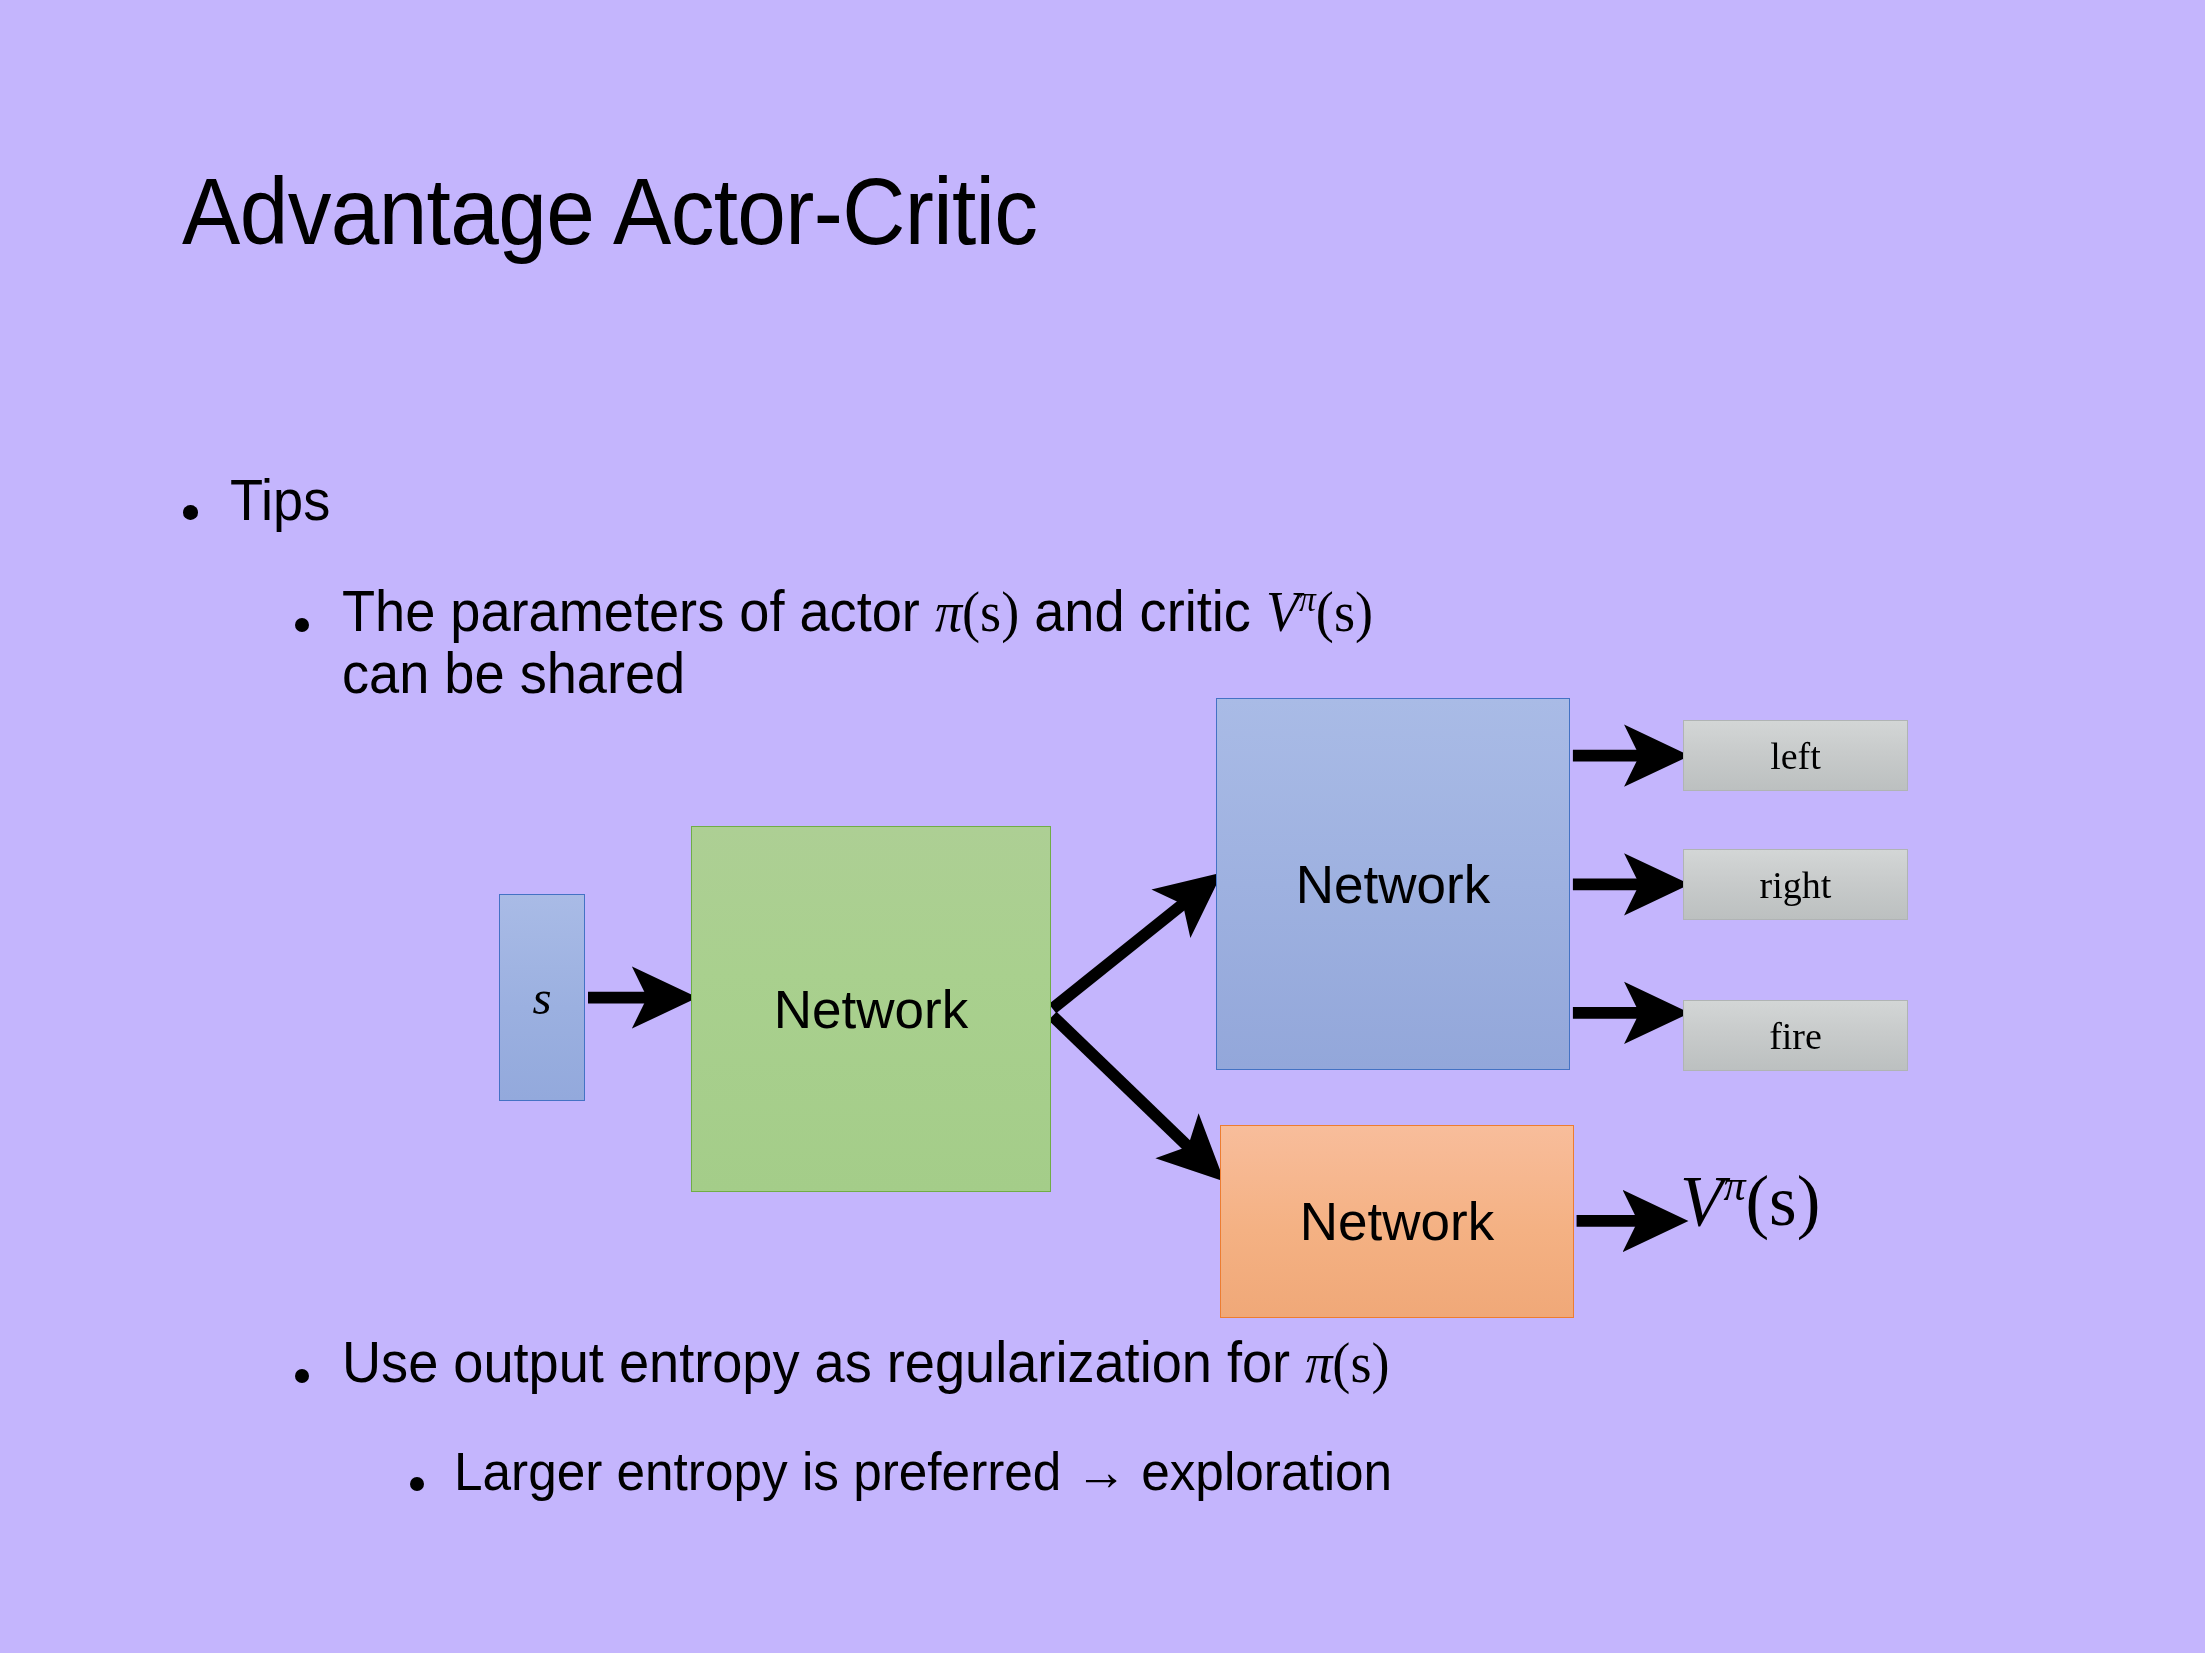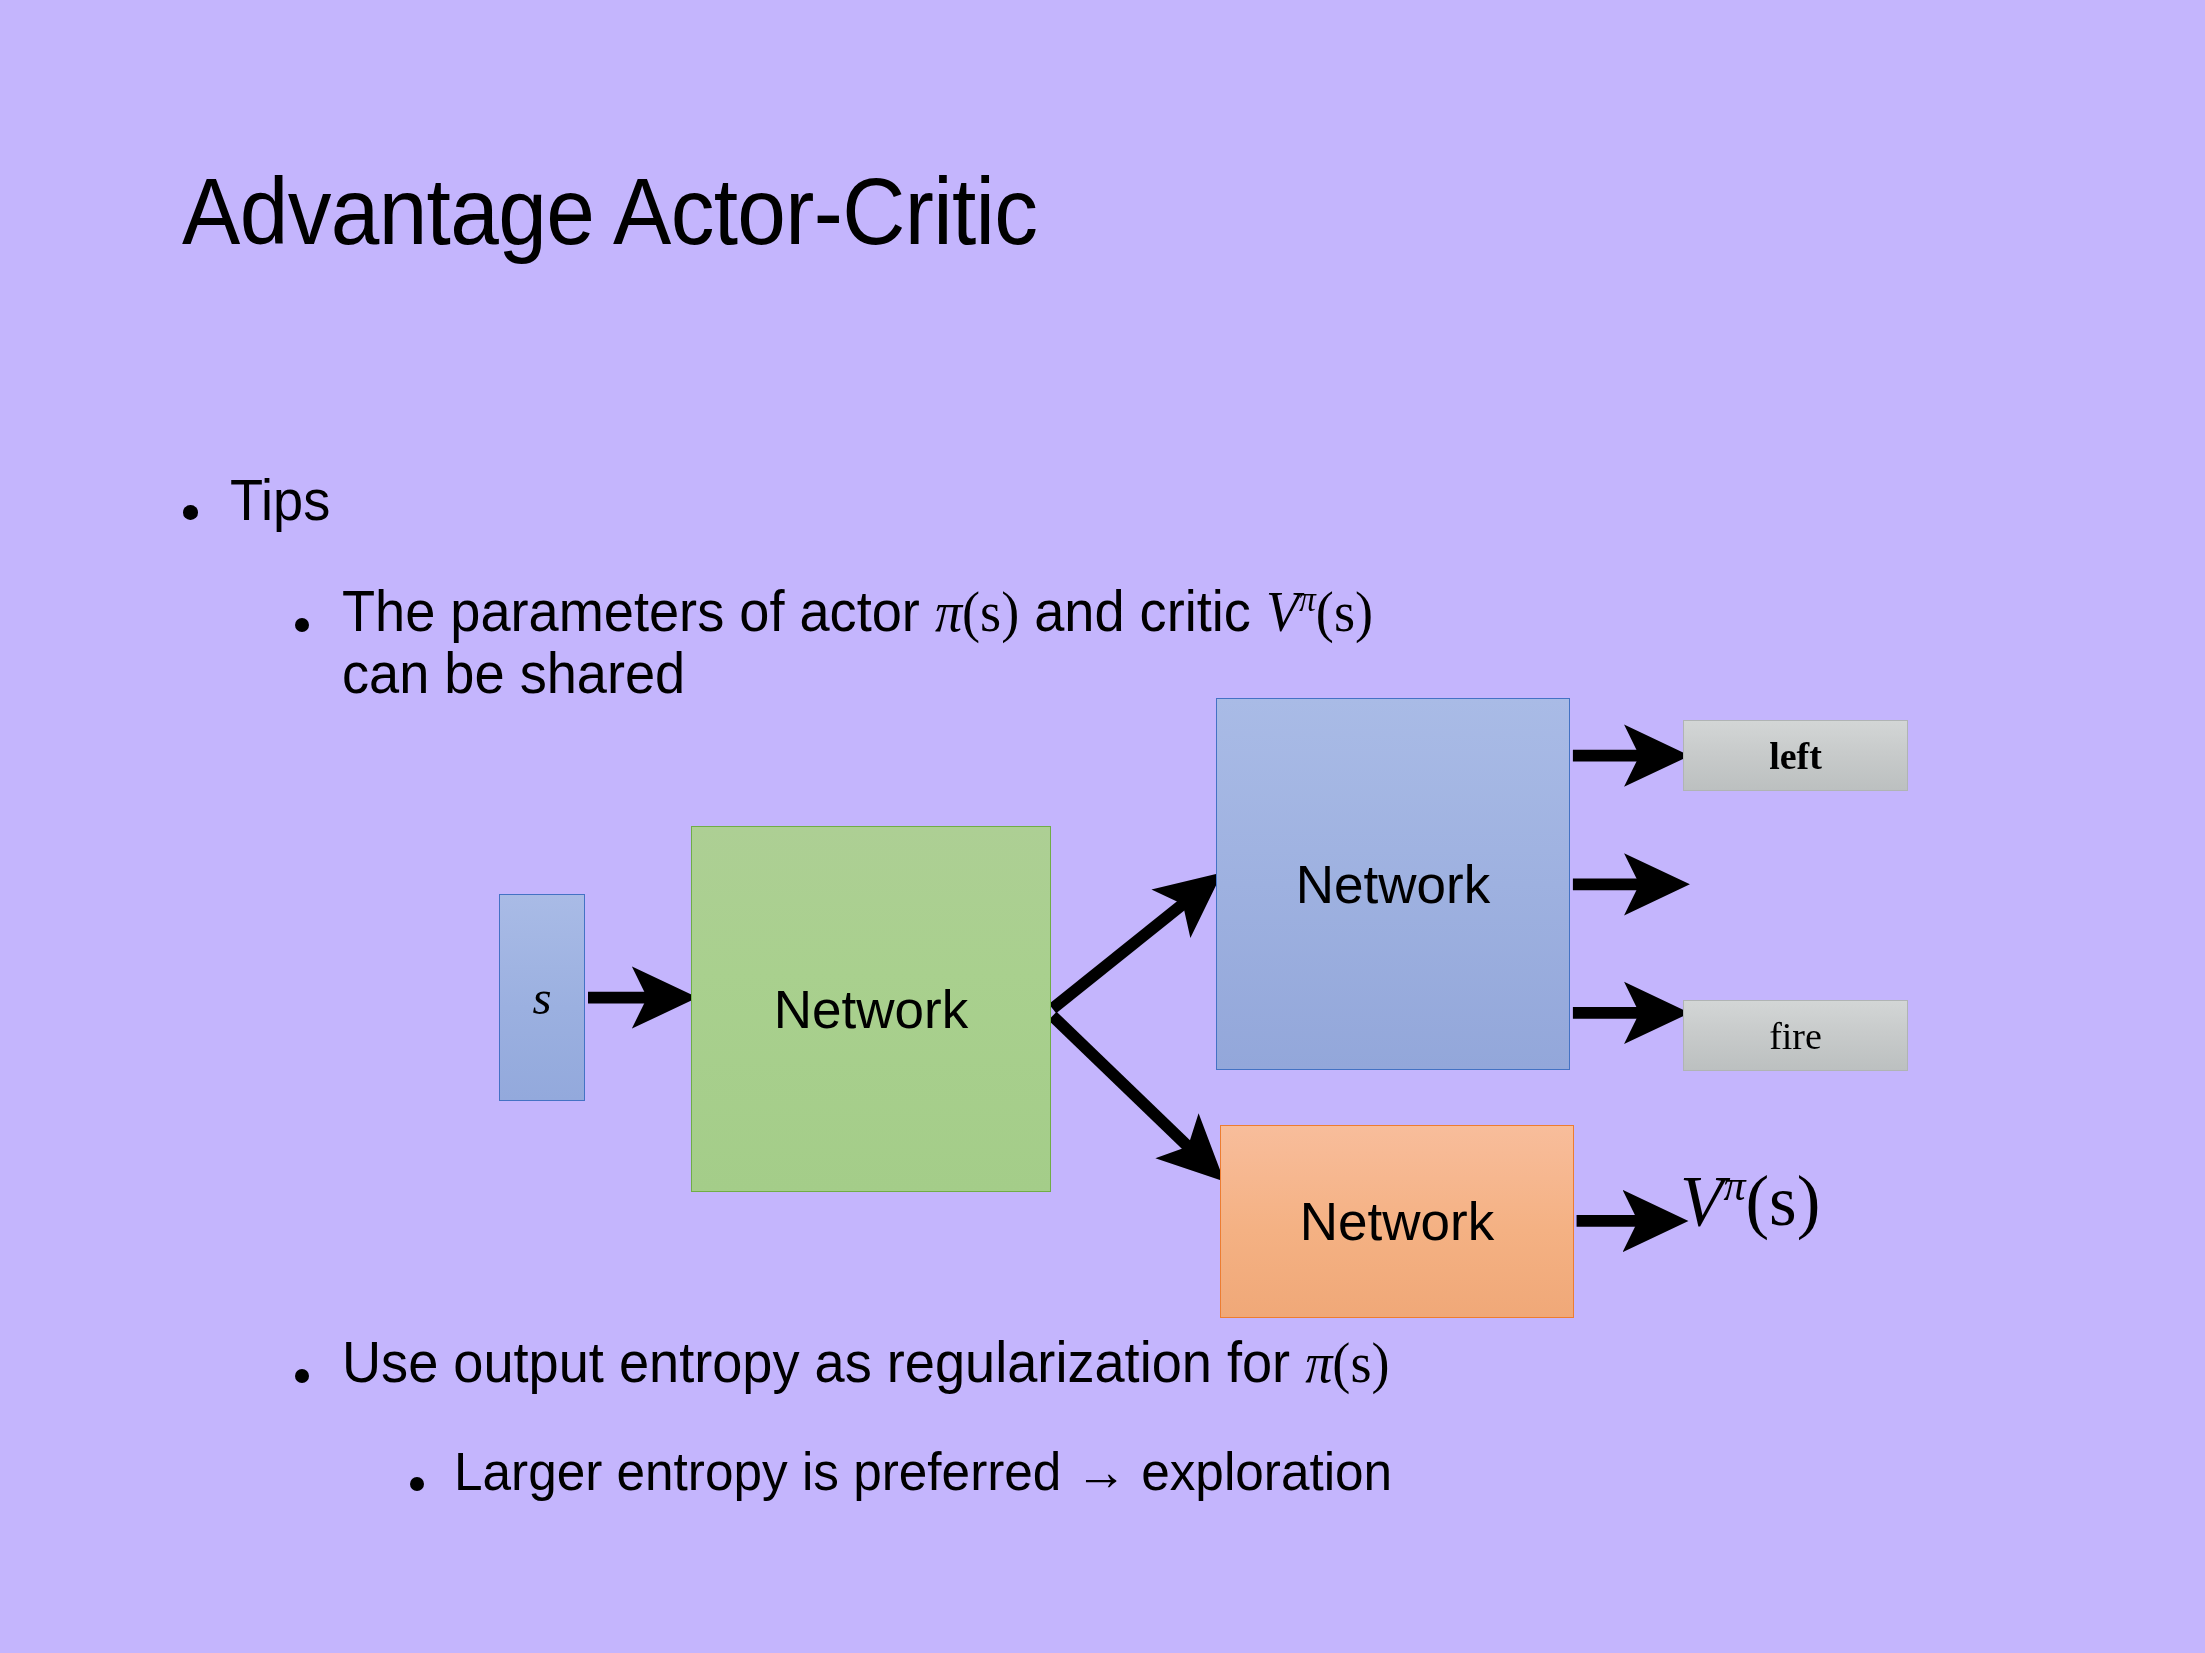--- a/index.html
+++ b/index.html
@@ -121,21 +121,21 @@
     font-size:53px;
   }
 
   .box-gray{
     width:225px;height:71px;
     background:linear-gradient(180deg,#d3d6d6 0%,#c8cbcb 45%,#bcc0c0 100%);
     border:1.5px solid #b0b4b4;
     font-family:"Liberation Serif","DejaVu Serif",serif;
     font-size:38px;
   }
-  .gray-1{left:1683px;top:720px;font-weight:bold;}
+  .gray-1{left:1683px;top:720px;}
   .gray-2{left:1683px;top:849px;}
   .gray-3{left:1683px;top:1000px;}
 
   .vpi-out{
     position:absolute;
     left:1680px;top:1160px;
     font-size:71px;
     color:#000;
     white-space:nowrap;
   }
@@ -210,20 +210,23 @@
       <span>Network</span>
     </div>
 
     <div class="box box-orange">
       <span>Network</span>
     </div>
 
     <div class="box box-gray gray-1">
       <span>left</span>
     </div>
+    <div class="box box-gray gray-2">
+      <span>right</span>
+    </div>
     <div class="box box-gray gray-3">
       <span>fire</span>
     </div>
 
     <div class="vpi-out">
       <span class="math">V</span><span class="sup">π</span><span class="paren">(s)</span>
     </div>
 
   </div>
 

